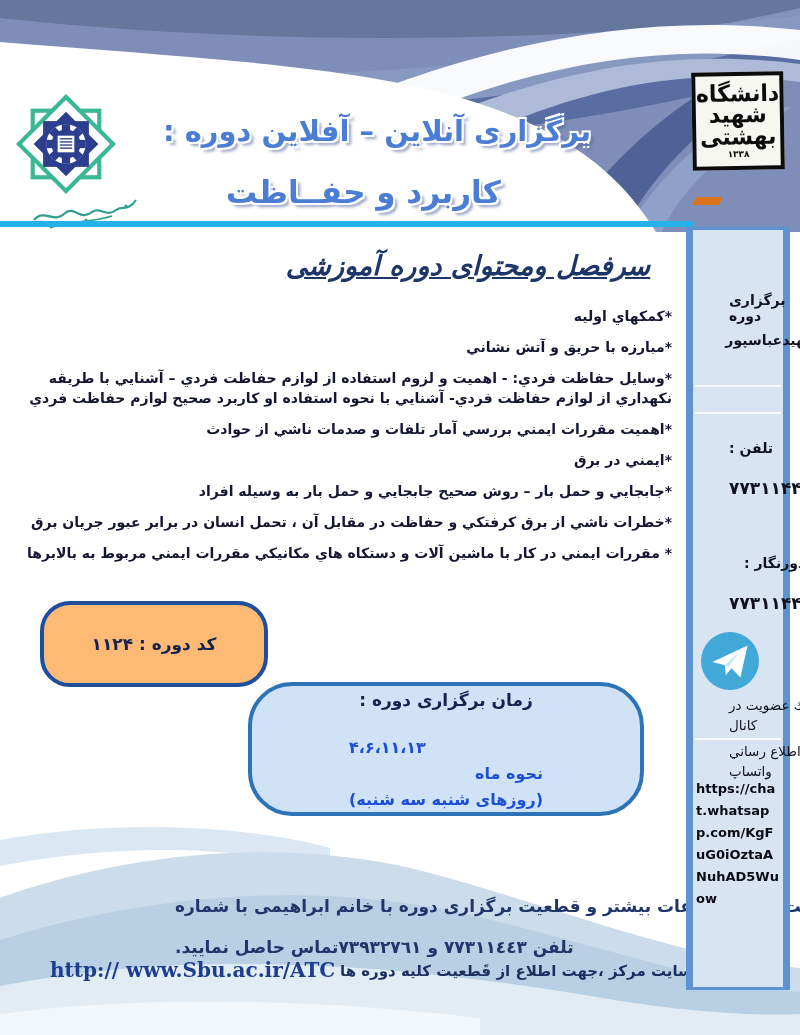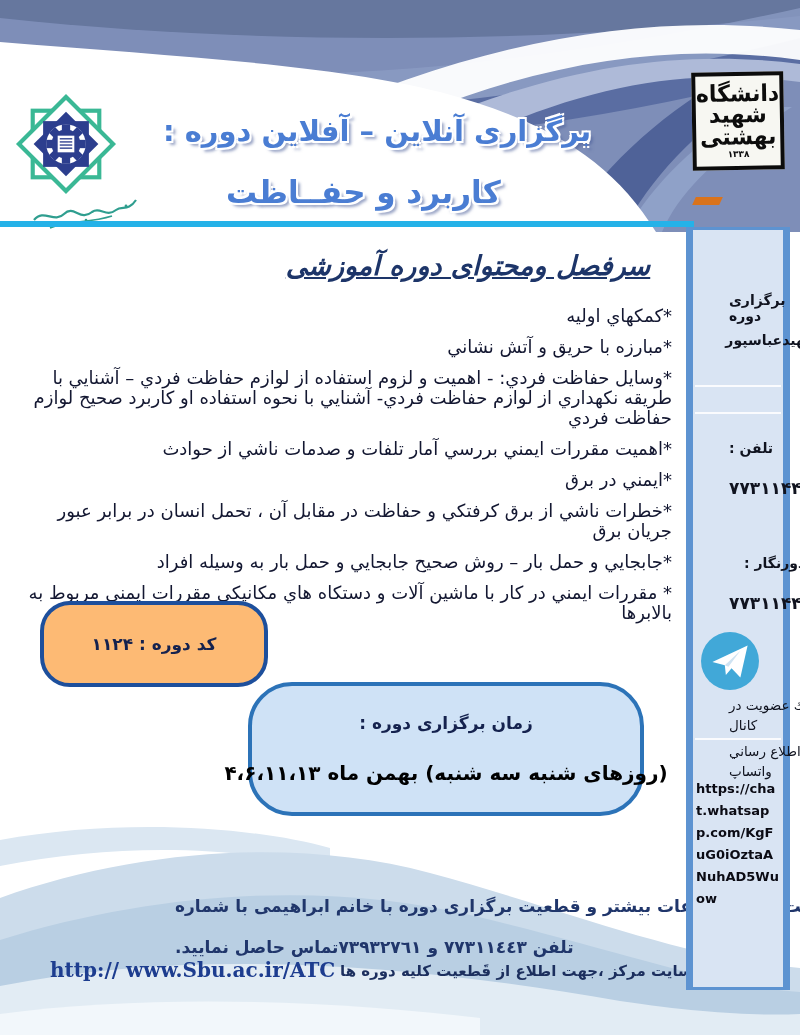--- a/index.html
+++ b/index.html
@@ -40,38 +40,38 @@
 
   
   .section-title{
     left:258px;top:250px;width:420px;text-align:center;direction:rtl;
     font-size:27px;font-weight:bold;font-style:italic;color:#1d3569;
     text-decoration:underline;z-index:2;
   }
   .bullets{
     left:8px;top:306px;width:664px;direction:rtl;text-align:right;
     list-style:none;margin:0;padding:0;color:#131731;
-    font-size:18px;font-weight:normal;z-index:2;
+    font-size:14px;font-weight:bold;z-index:2;
   }
   .bullets li{margin-bottom:11px;line-height:20px;}
 
   .code-badge{
     left:40px;top:601px;width:228px;height:86px;border-radius:30px;
     background:#fdba74;border:4px solid #1d4f9c;box-sizing:border-box;
     display:flex;align-items:center;justify-content:center;z-index:2;
   }
   .code-badge span{font-size:17px;font-weight:bold;color:#15224e;direction:rtl;}
   .date-badge{
     left:248px;top:682px;width:396px;height:134px;border-radius:44px;
     background:#cfe2f6;border:4px solid #2c73b8;box-sizing:border-box;
     display:flex;flex-direction:column;align-items:center;justify-content:center;
     gap:28px;z-index:2;
   }
   .date-badge .t{font-size:17px;font-weight:bold;color:#15224e;direction:rtl;}
-  .date-badge .v{display:flex;direction:ltr;gap:7px;font-size:20px;font-weight:bold;color:#000000;white-space:nowrap;}
+  .date-badge .v{display:flex;direction:ltr;gap:7px;font-size:16px;font-weight:bold;color:#1d4ed8;white-space:nowrap;flex-direction:column;}
 
   
   .sidebar{
     left:686px;top:227px;width:104px;height:763px;box-sizing:border-box;
     background:#d9e4f3;border:3px solid #5d93d1;border-left-width:7px;border-right-width:7px;
     z-index:6;
   }
   .sidebar .itm{position:absolute;left:0;width:100%;text-align:left;direction:rtl;color:#10131f;padding-left:36px;}
   .sidebar .b14{font-size:14px;font-weight:bold;}
   .sidebar .num{font-size:17px;font-weight:bold;letter-spacing:1px;}
@@ -156,34 +156,34 @@
   <div class="abs orange-dash"></div>
   <div class="abs cyan-line"></div>
 
   <div class="abs section-title">سرفصل ومحتوای دوره آموزشی</div>
   <ul class="abs bullets">
     <li>*کمکهاي اوليه</li>
     <li>*مبارزه با حریق و آتش نشاني</li>
     <li>*وسایل حفاظت فردي: - اهمیت و لزوم استفاده از لوازم حفاظت فردي – آشنایي با طریقه نکهداري از لوازم حفاظت فردي- آشنایي با نحوه استفاده او کاربرد صحیح لوازم حفاظت فردي</li>
     <li>*اهمیت مقررات ایمني بررسي آمار تلفات و صدمات ناشي از حوادث</li>
     <li>*ایمني در برق</li>
+    <li>*جابجایي و حمل بار – روش صحیح جابجایي و حمل بار به وسیله افراد</li>
     <li>*خطرات ناشي از برق کرفتکي و حفاظت در مقابل آن ، تحمل انسان در برابر عبور جریان برق</li>
-    <li>*جابجایي و حمل بار – روش صحیح جابجایي و حمل بار به وسیله افراد</li>
     <li>* مقررات ایمني در کار با ماشین آلات و دستکاه هاي مکانیکي مقررات ایمني مربوط به بالابرها</li>
   </ul>
 
   <div class="abs code-badge">
     <span>کد دوره : ۱۱۲۴</span>
   </div>
 
   <div class="abs date-badge">
     <div class="t">زمان برگزاری دوره :</div>
     <div class="v">
       <span dir="ltr">۴،۶،۱۱،۱۳</span>
-      <span dir="rtl">بهمن ماه</span>
+      <span dir="rtl">نحوه ماه</span>
       <span dir="rtl">(روزهای شنبه سه شنبه)</span>
     </div>
   </div>
 
   <svg class="abs" style="left:0;top:818px;z-index:1;" width="800" height="217" viewBox="0 0 800 217">
     <rect width="800" height="217" fill="#ffffff"></rect>
     <path d="M0,22 C120,0 250,8 330,30 L330,52 C240,28 120,24 0,48 Z" fill="#dbe7f2"></path>
     <path d="M0,80 C140,30 300,20 430,55 C560,90 680,140 800,150 V217 H0 Z" fill="#ccdcEB"></path>
     <path d="M0,122 C160,72 330,64 470,97 C610,130 710,167 800,174 V217 H0 Z" fill="#b9cfe3"></path>
     <path d="M420,0 C560,62 700,92 800,90 L800,122 C690,126 540,92 380,22 Z" fill="#ffffff"></path>

